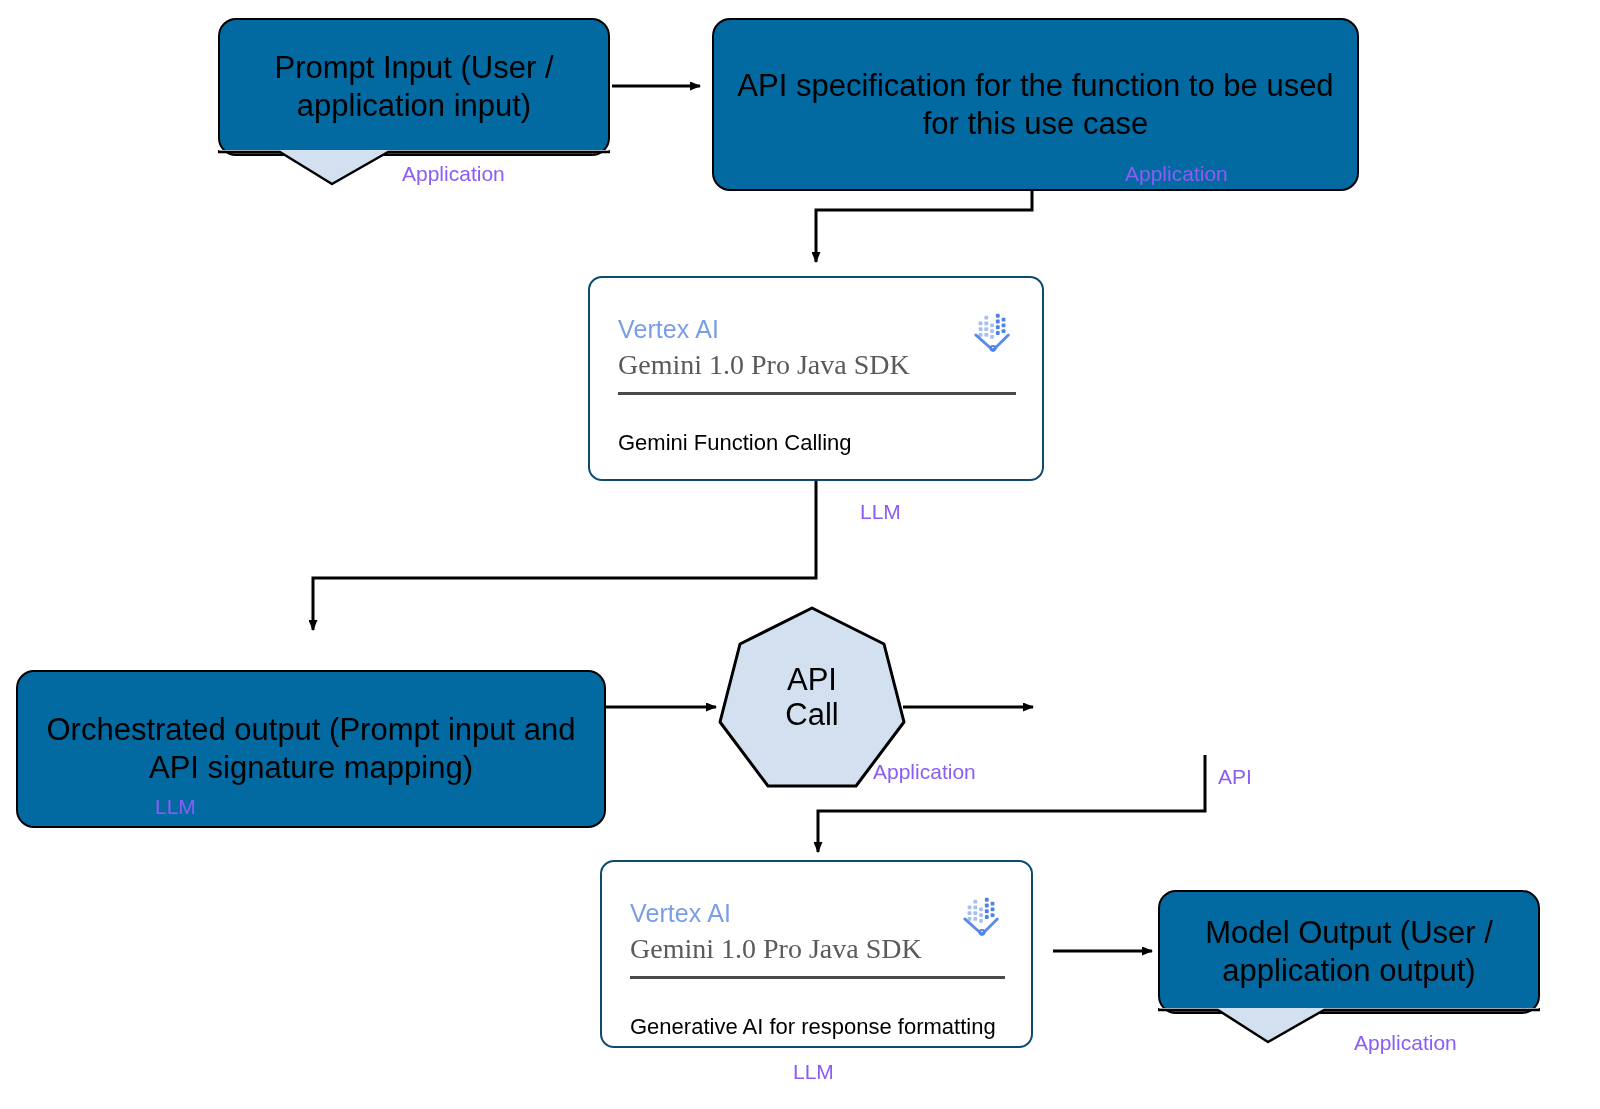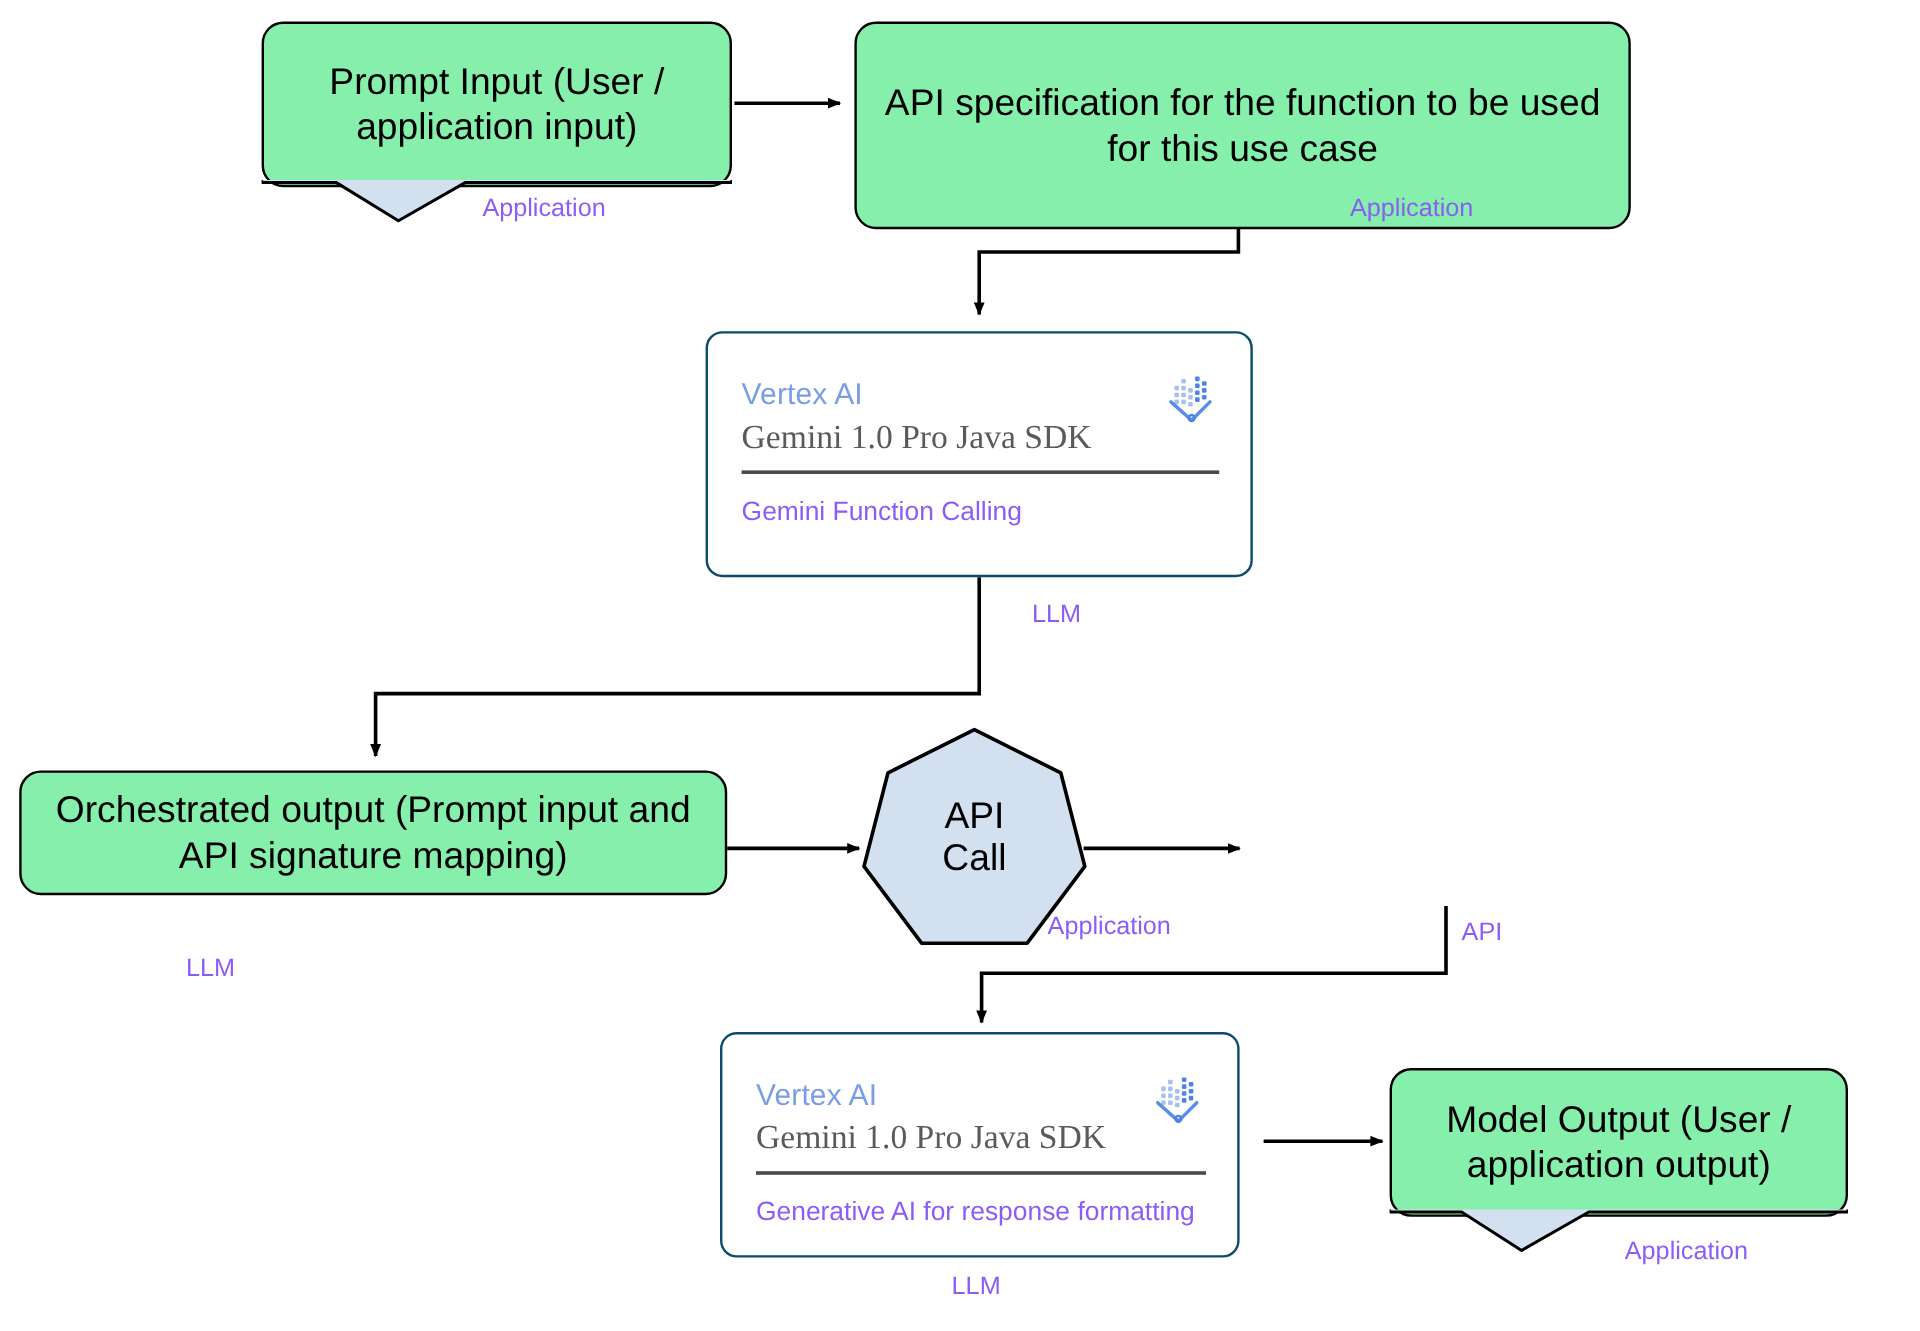--- a/index.html
+++ b/index.html
@@ -30,21 +30,21 @@
     position: absolute;
     box-sizing: border-box;
     display: flex;
     align-items: center;
     justify-content: center;
     text-align: center;
     color: #000000;
     line-height: 1.22;
   }
   .blue-box {
-    background: #86efac;
+    background: #0369a1;
     border: 2.5px solid #000000;
     border-radius: 18px;
     font-size: 31px;
     padding: 4px 16px;
   }
   .blue-box.callout {
     border-radius: 18px;
   }
   
   .tail {
@@ -77,23 +77,23 @@
     margin-top: 2px;
     white-space: nowrap;
     font-family: Liberation Serif, serif;
   }
   .vertex-rule {
     height: 3px;
     background: #4a4a4a;
     margin-top: 8px;
   }
   .vertex-desc {
-    color: #8b5cf6;
+    color: #000000;
     font-size: 22px;
-    margin-top: 18px;
+    margin-top: 35px;
     white-space: nowrap;
   }
   .vertex-logo {
     position: absolute;
     right: 0;
     top: -4px;
     width: 46px;
     height: 46px;
   }
 
@@ -193,21 +193,21 @@
         </g>
         <path d="M6,26 L24,42 L40,26" fill="none" stroke="#5b8de6" stroke-width="3" stroke-linecap="round" stroke-linejoin="round"></path>
         <circle cx="24" cy="40" r="2.6" fill="none" stroke="#4f83e3" stroke-width="2"></circle>
       </svg>
     </div>
     <div class="vertex-rule"></div>
     <div class="vertex-desc">Gemini Function Calling</div>
   </div>
   <div class="caption" style="left:860px; top:500px;">LLM</div>
 
-  <div class="node blue-box" style="left:16px; top:642px; width:590px; height:104px;">
+  <div class="node blue-box" style="left:16px; top:670px; width:590px; height:158px;">
     <span>Orchestrated output (Prompt input and API signature mapping)</span>
   </div>
   <div class="caption" style="left:155px; top:795px;">LLM</div>
 
   <svg class="heptagon" style="left:716px; top:604px; width:192px; height:188px;" viewBox="0 0 192 188" xmlns="http://www.w3.org/2000/svg">
     <polygon points="96,4 168,40 188,118 140,182 52,182 4,118 24,40" fill="#d3e0ef" stroke="#000000" stroke-width="3" stroke-linejoin="round"></polygon>
   </svg>
   <div class="heptagon-label" style="left:716px; top:604px; width:192px; height:188px;">
     <span>API</span>
     <span>Call</span>

